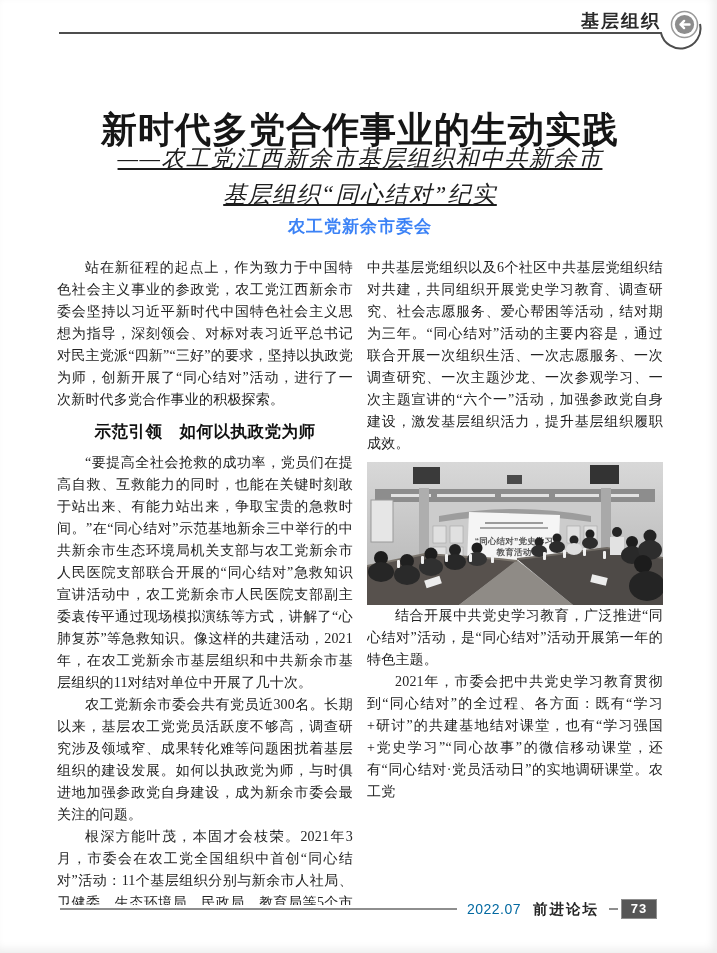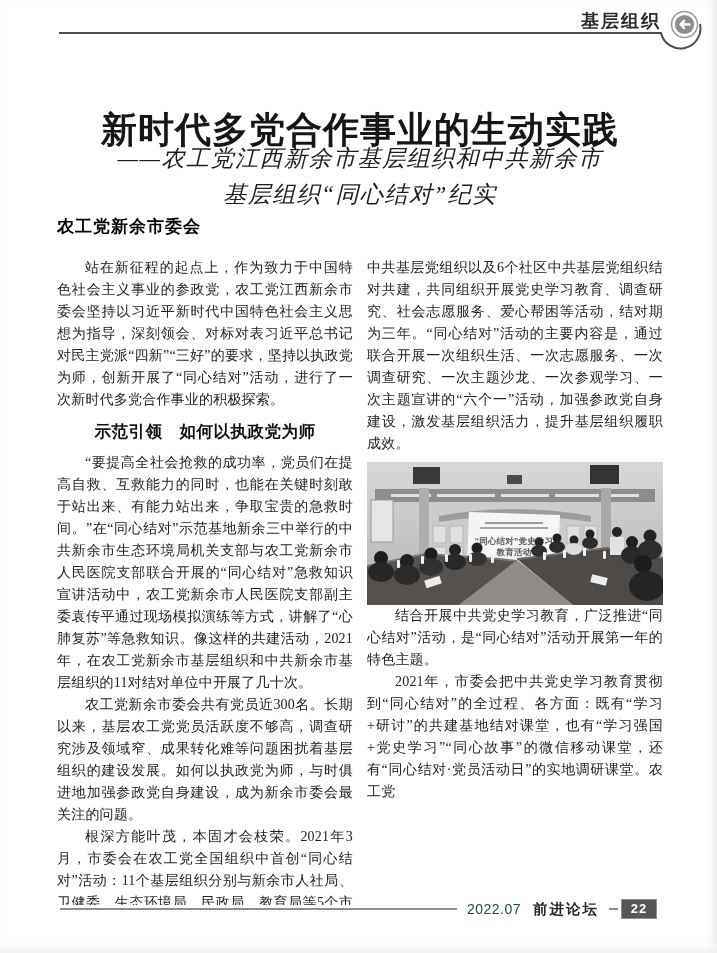--- a/index.html
+++ b/index.html
@@ -19,25 +19,25 @@
   }
   .header-rule{position:absolute;left:0;top:0;}
   .header-icon{position:absolute;left:669px;top:10px;width:31px;height:31px;}
   
   .title{
     position:absolute;top:84px;left:47px;width:626px;text-align:center;
     font:700 36px/44px "Liberation Sans", sans-serif;color:#161616;letter-spacing:1px;
   }
   .subtitle{
     position:absolute;top:141px;left:57px;width:606px;text-align:center;
-    font:italic 500 23px/36px "Liberation Serif", serif;color:#1d1d1d;letter-spacing:1.5px;
+    font:italic 500 23px/36px "Liberation Serif", serif;color:#1d1d1d;letter-spacing:1.5px;text-decoration:underline;
   }
   .author{
-    position:absolute;top:215px;left:57px;width:606px;
-    font:700 17px "Liberation Sans", sans-serif;color:#000000;letter-spacing:1px;
+    position:absolute;top:215px;left:57px;width:606px;text-align:center;
+    font:700 17px "Liberation Sans", sans-serif;color:#3b82f6;letter-spacing:1px;
   }
   
   .col{
     position:absolute;top:257px;width:296px;color:#232323;
     font:14px/22px "Liberation Serif", serif;text-align:justify;letter-spacing:0.2px;
   }
   .col-left{left:57px;height:648px;overflow:hidden;}
   .col-right{left:367px;height:648px;overflow:hidden;}
   .col p{margin:0;text-indent:2em;}
   .col p.noindent{text-indent:0;}
@@ -53,21 +53,21 @@
     text-indent:2em;text-align:justify;margin-top:9px;letter-spacing:0.3px;
   }
   
   .footer{
     position:absolute;left:60px;top:899px;width:597px;height:20px;
     display:flex;align-items:center;
   }
   .footer .rule{flex:1;height:2px;background:#8e8e8e;}
   .footer .rule2{width:9px;height:2px;background:#8e8e8e;margin-right:3px;}
   .footer .issue{
-    font:14px "Liberation Sans", sans-serif;color:#14532d;margin:0 12px 0 10px;letter-spacing:0.5px;
+    font:14px "Liberation Sans", sans-serif;color:#0369a1;margin:0 12px 0 10px;letter-spacing:0.5px;
   }
   .footer .journal{
     font:700 14.5px "Liberation Serif", serif;color:#252525;margin-right:10px;letter-spacing:2px;
   }
   .footer .pagebox{
     width:34px;height:18px;background:#565656;border:1px solid #8f8f8f;
     color:#fff;text-align:center;font:700 13px/18px "Liberation Sans", sans-serif;letter-spacing:1px;
   }
 </style>
 </head>
@@ -213,16 +213,16 @@
 
     <p>结合开展中共党史学习教育，广泛推进“同心结对”活动，是“同心结对”活动开展第一年的特色主题。</p>
     <p>2021年，市委会把中共党史学习教育贯彻到“同心结对”的全过程、各方面：既有“学习+研讨”的共建基地结对课堂，也有“学习强国+党史学习”“同心故事”的微信移动课堂，还有“同心结对·党员活动日”的实地调研课堂。农工党</p>
   </div>
 
   <div class="footer">
     <div class="rule"></div>
     <span class="issue">2022.07</span>
     <span class="journal">前进论坛</span>
     <div class="rule2"></div>
-    <div class="pagebox">22</div>
+    <div class="pagebox">73</div>
   </div>
 
 </div>
 
 </body></html>

